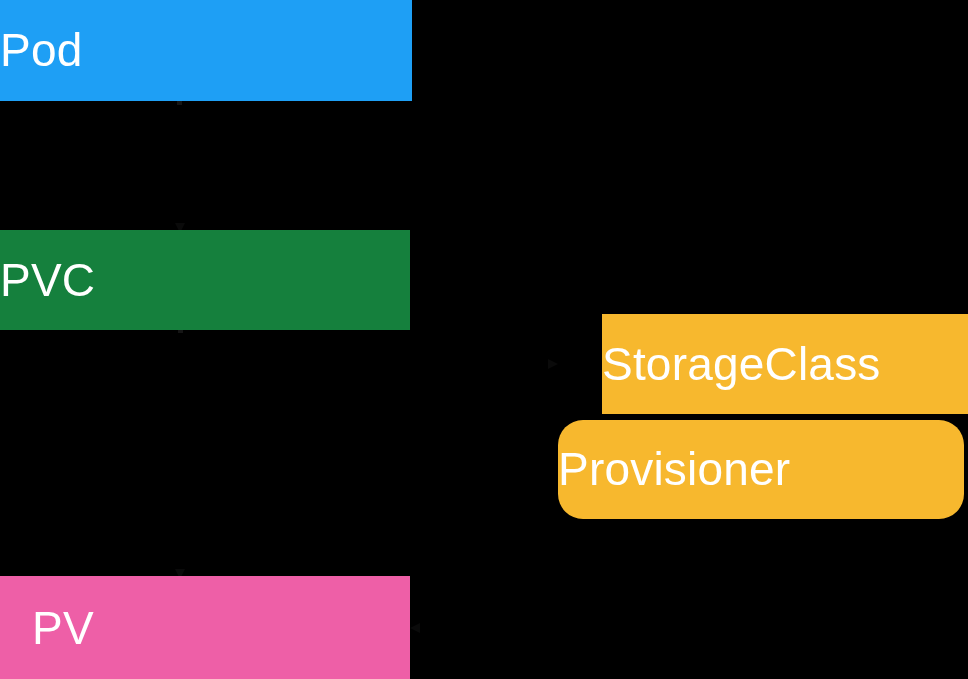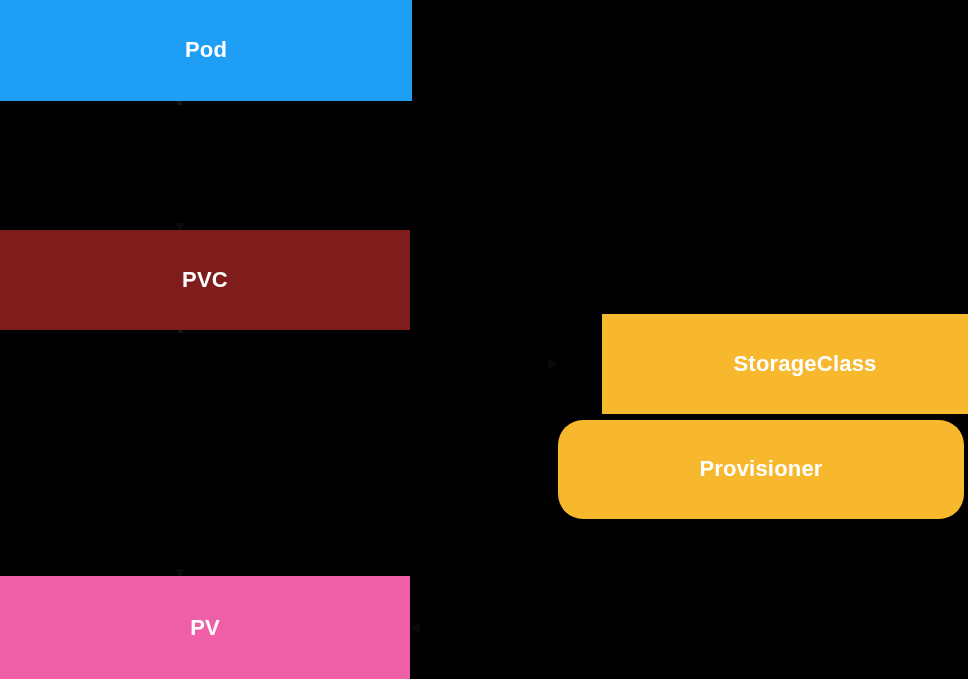--- a/index.html
+++ b/index.html
@@ -15,26 +15,26 @@
     position: relative;
     width: 968px;
     height: 679px;
     background: #000000;
     overflow: hidden;
   }
   .node {
     position: absolute;
     display: flex;
     align-items: center;
-    justify-content: center;
+    justify-content: flex-start;
     box-sizing: border-box;
     color: #ffffff;
     font-family: "Liberation Sans", sans-serif;
-    font-size: 22px;
-    font-weight: 700;
+    font-size: 46px;
+    font-weight: 400;
     line-height: 1.1;
     letter-spacing: 0.2px;
     white-space: nowrap;
     user-select: none;
   }
   .node-label {
     display: block;
     text-align: center;
   }
 
@@ -49,20 +49,21 @@
     left: 0px;
     top: 230px;
     width: 410px;
     height: 100px;
   }
   .node-pv {
     left: 0px;
     top: 576px;
     width: 410px;
     height: 104px;
+    padding-left: 32px;
   }
   .node-storageclass {
     left: 558px;
     top: 314px;
     width: 406px;
     height: 100px;
     margin-left: 44px;
   }
   .node-provisioner {
     left: 558px;
@@ -115,21 +116,21 @@
     <polygon class="edge-head" points="410,628 420,623 420,633"></polygon>
   </svg>
 
   <div class="tick" style="left:177px; top:101px;"></div>
   <div class="tick" style="left:178px; top:329px;"></div>
 
   <div class="node node-pod" style="background:#1E9FF5;">
     <span class="node-label">Pod</span>
   </div>
 
-  <div class="node node-pvc" style="background:#7f1d1d;">
+  <div class="node node-pvc" style="background:#15803d;">
     <span class="node-label">PVC</span>
   </div>
 
   <div class="node node-pv" style="background:#EE5FA7;">
     <span class="node-label">PV</span>
   </div>
 
   <div class="node node-storageclass" style="background:#F7B82E;">
     <span class="node-label">StorageClass</span>
   </div>

